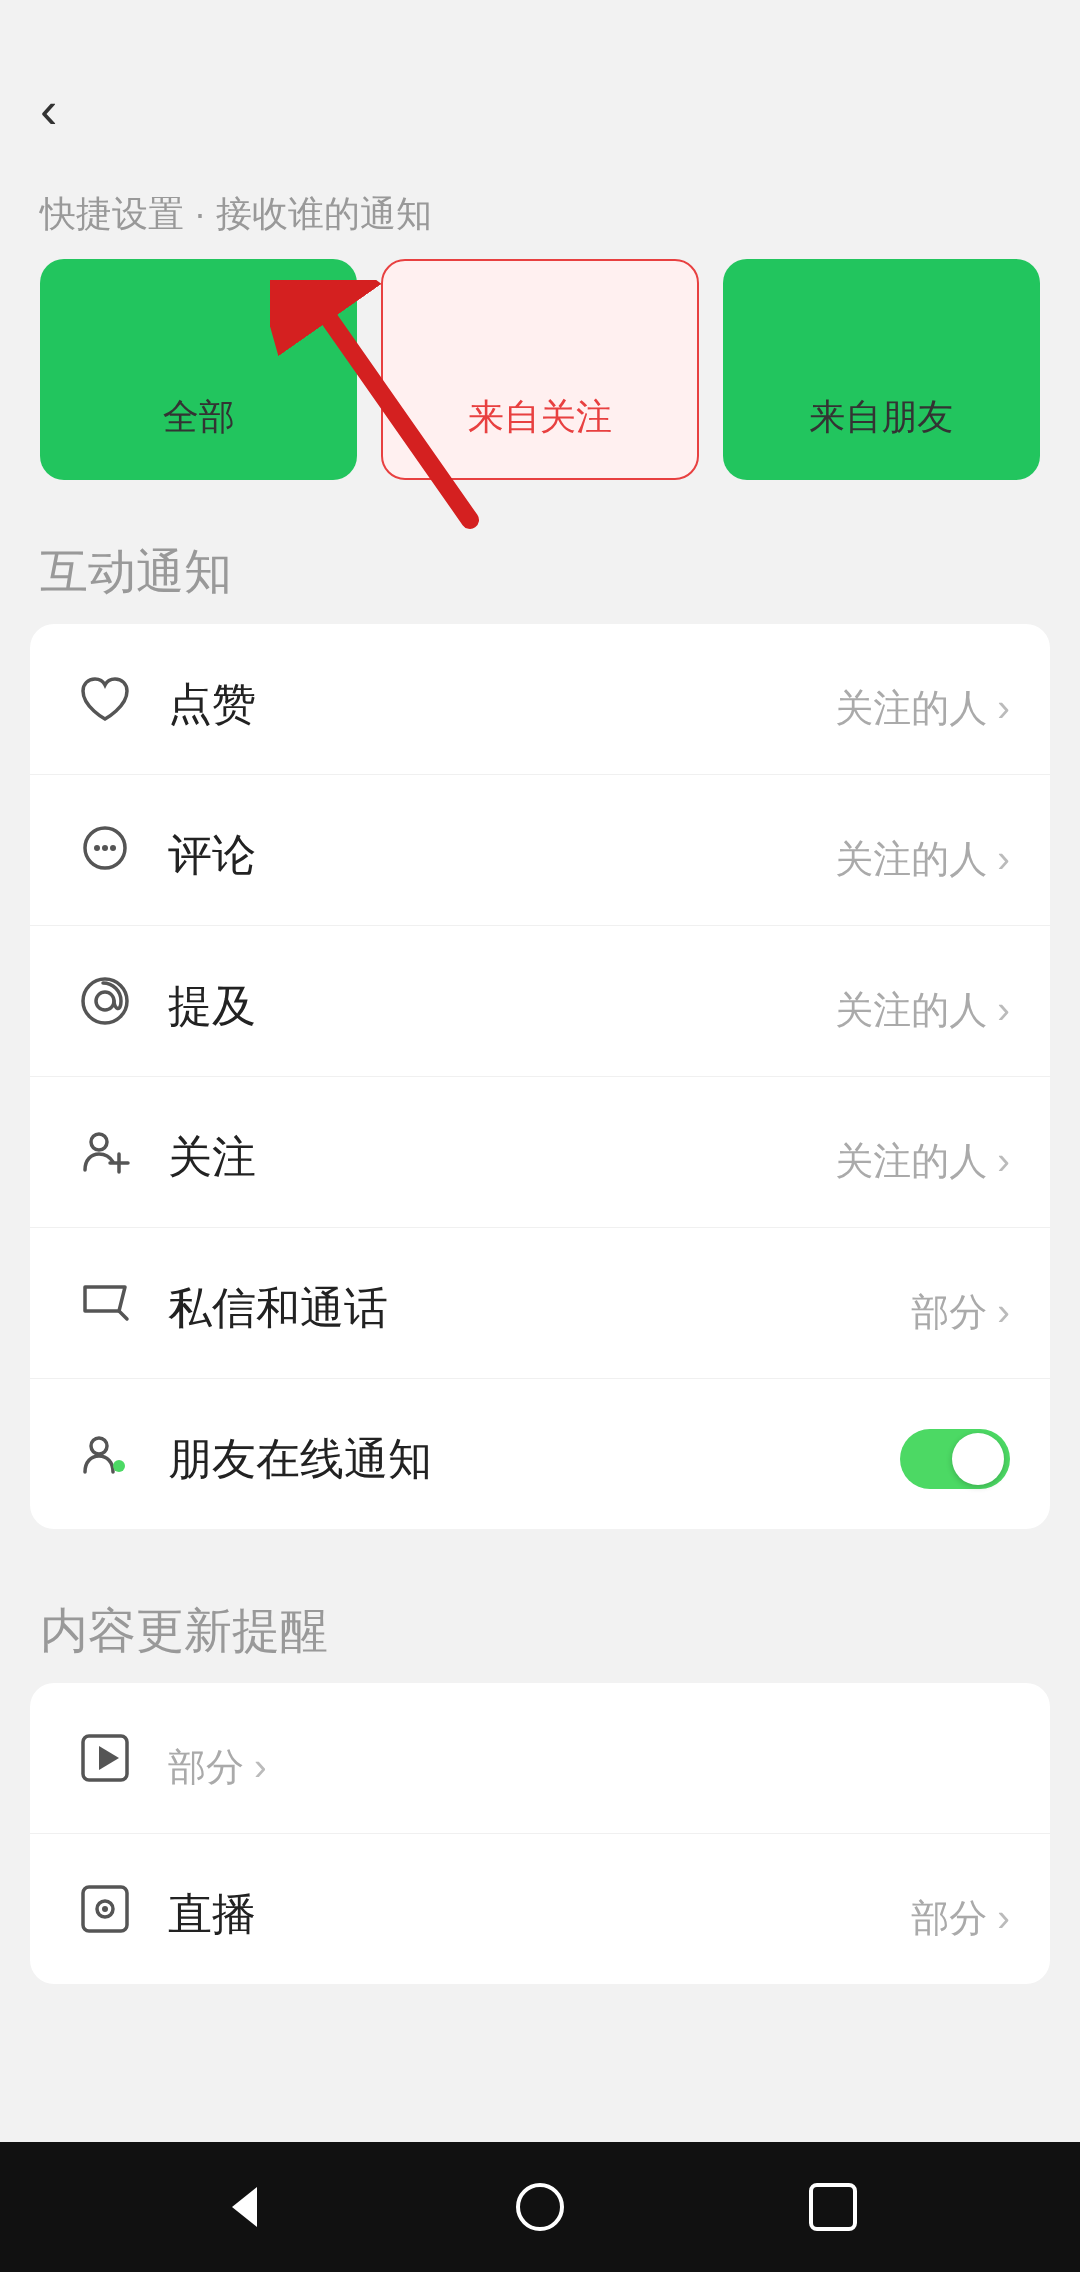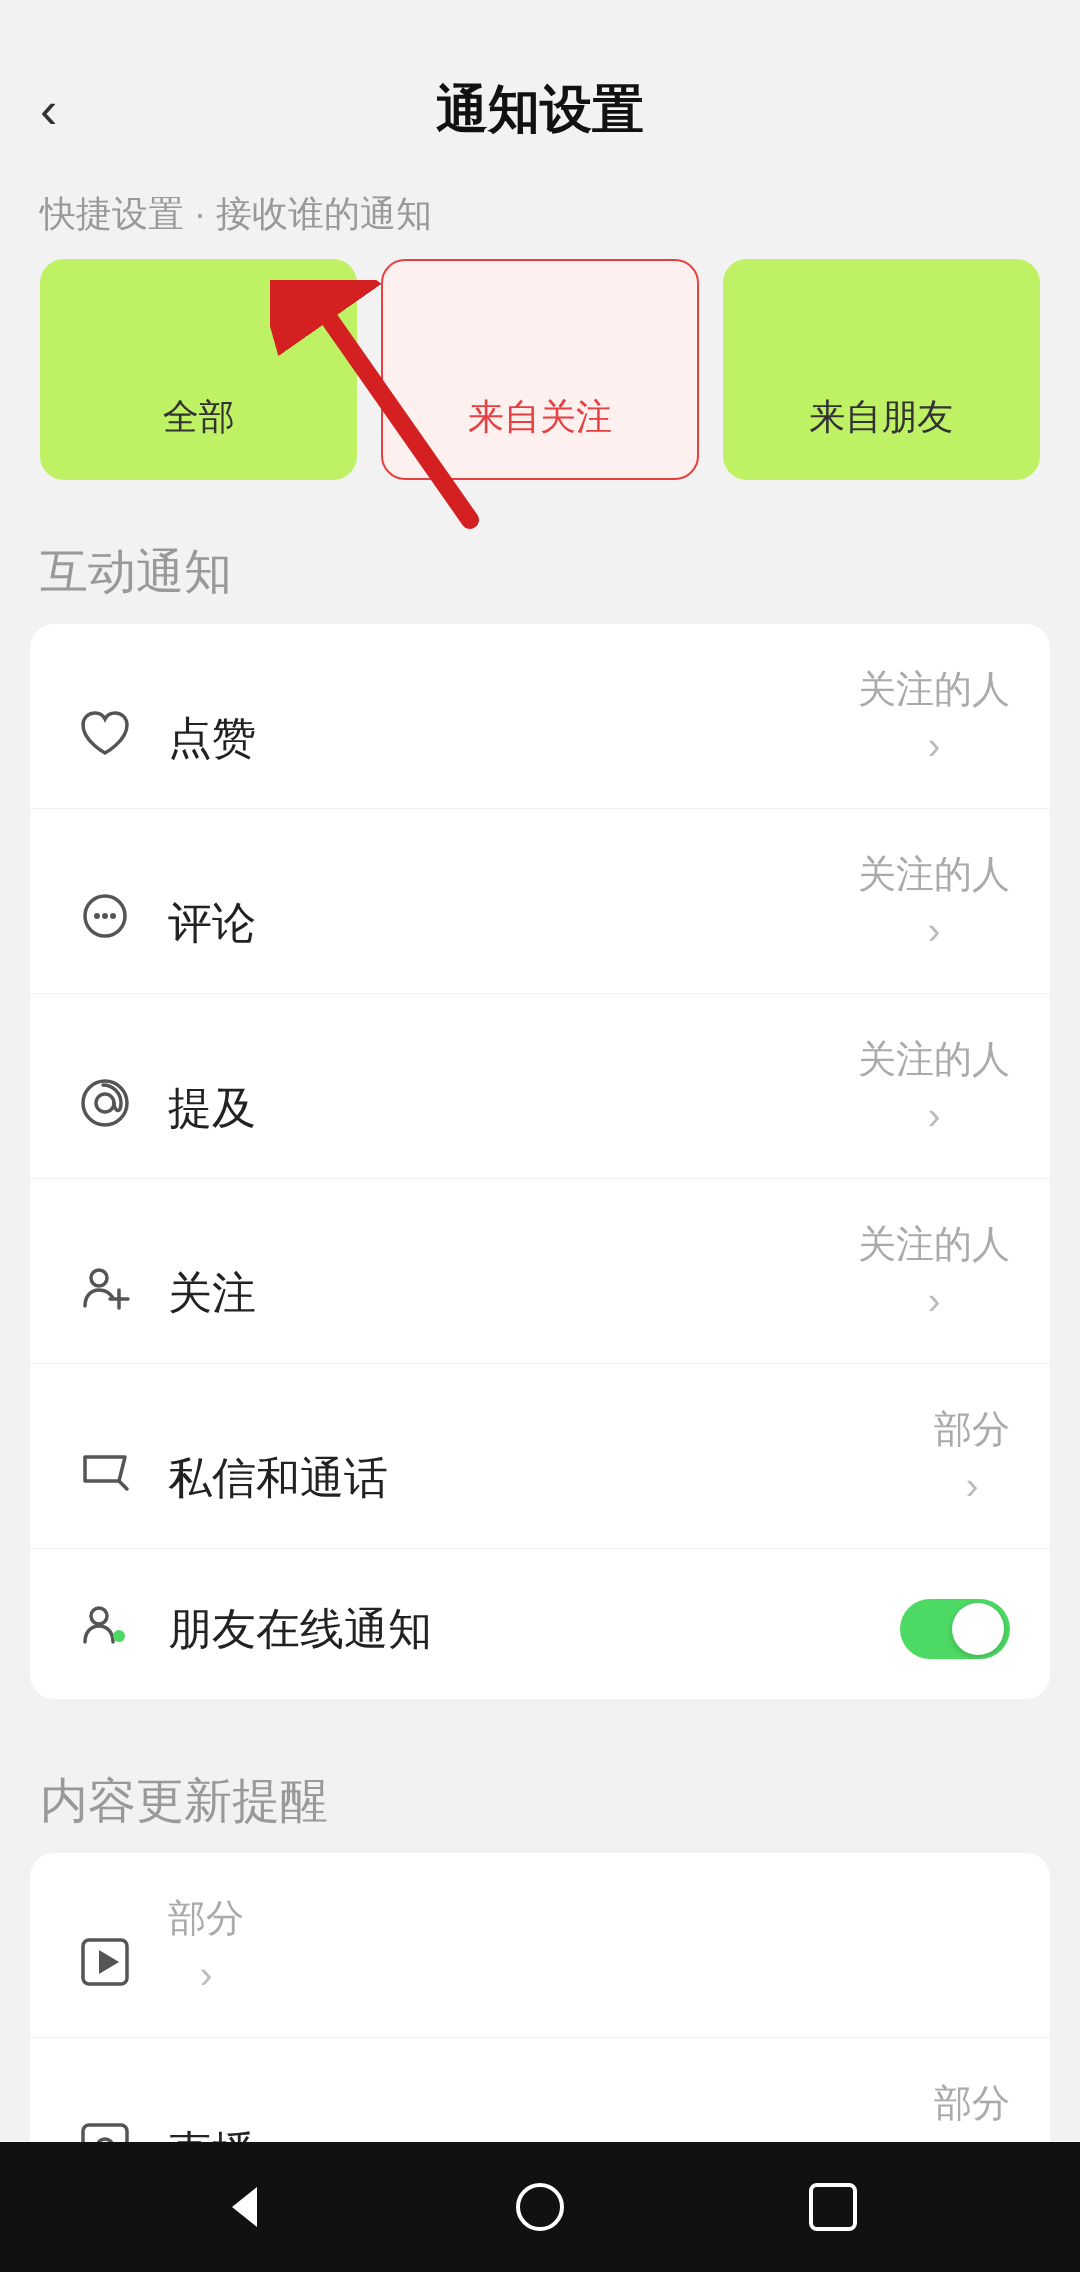--- a/index.html
+++ b/index.html
@@ -50,21 +50,21 @@
     }
 
     
     .quick-settings {
       display: flex;
       gap: 24px;
       padding: 0 40px 30px 40px;
     }
     .quick-item {
       flex: 1;
-      background: #bef264;
+      background: #22c55e;
       border-radius: 24px;
       display: flex;
       flex-direction: column;
       align-items: center;
       justify-content: center;
       padding: 36px 10px;
       border: 2px solid transparent;
       cursor: pointer;
     }
     .quick-item.active {
@@ -130,21 +130,20 @@
       font-size: 44px;
       color: #222;
       flex: 1;
     }
     .list-value {
       font-size: 38px;
       color: #aaa;
       display: flex;
       align-items: center;
       gap: 10px;
-      flex-direction: column;
     }
     .chevron {
       font-size: 38px;
       color: #bbb;
     }
 
     
     .toggle {
       width: 110px;
       height: 60px;
@@ -207,21 +206,20 @@
       height: 160px;
     }
   </style>
 </head>
 <body>
 
 <div class="status-bar"></div>
 
 <div class="header">
   <span class="header-back">‹</span>
-  <span class="header-title">通知设置</span>
 </div>
 
 <div class="section-label">快捷设置 · 接收谁的通知</div>
 
 <div class="quick-settings">
 
   <div class="quick-item">
     <div class="quick-item-icon">
       <svg viewBox="0 0 60 60" fill="none" xmlns="http://www.w3.org/2000/svg">
         <circle cx="22" cy="18" r="9" fill="#555"></circle>

